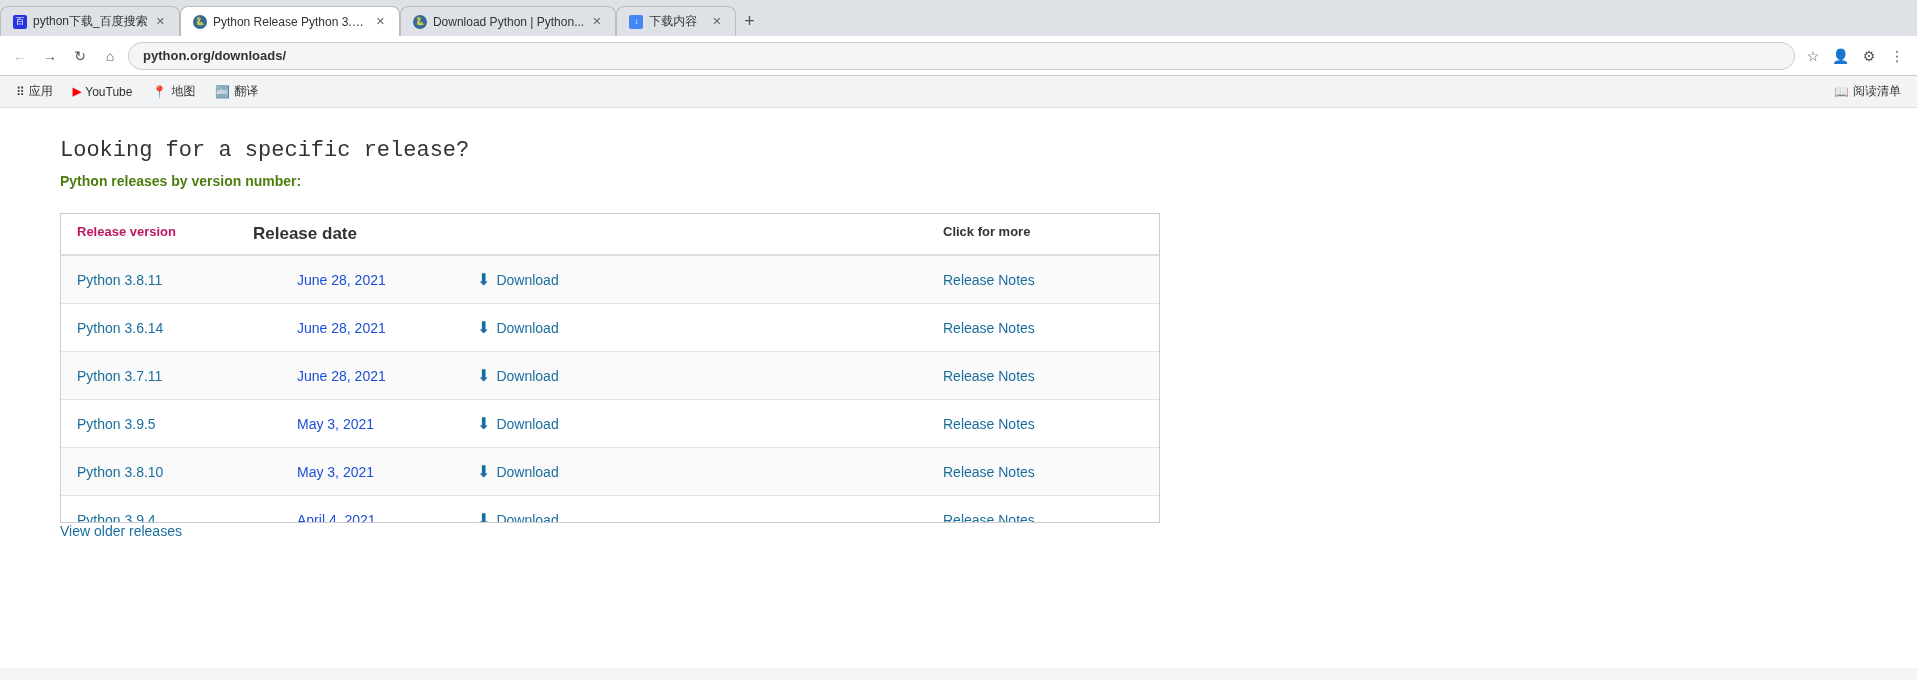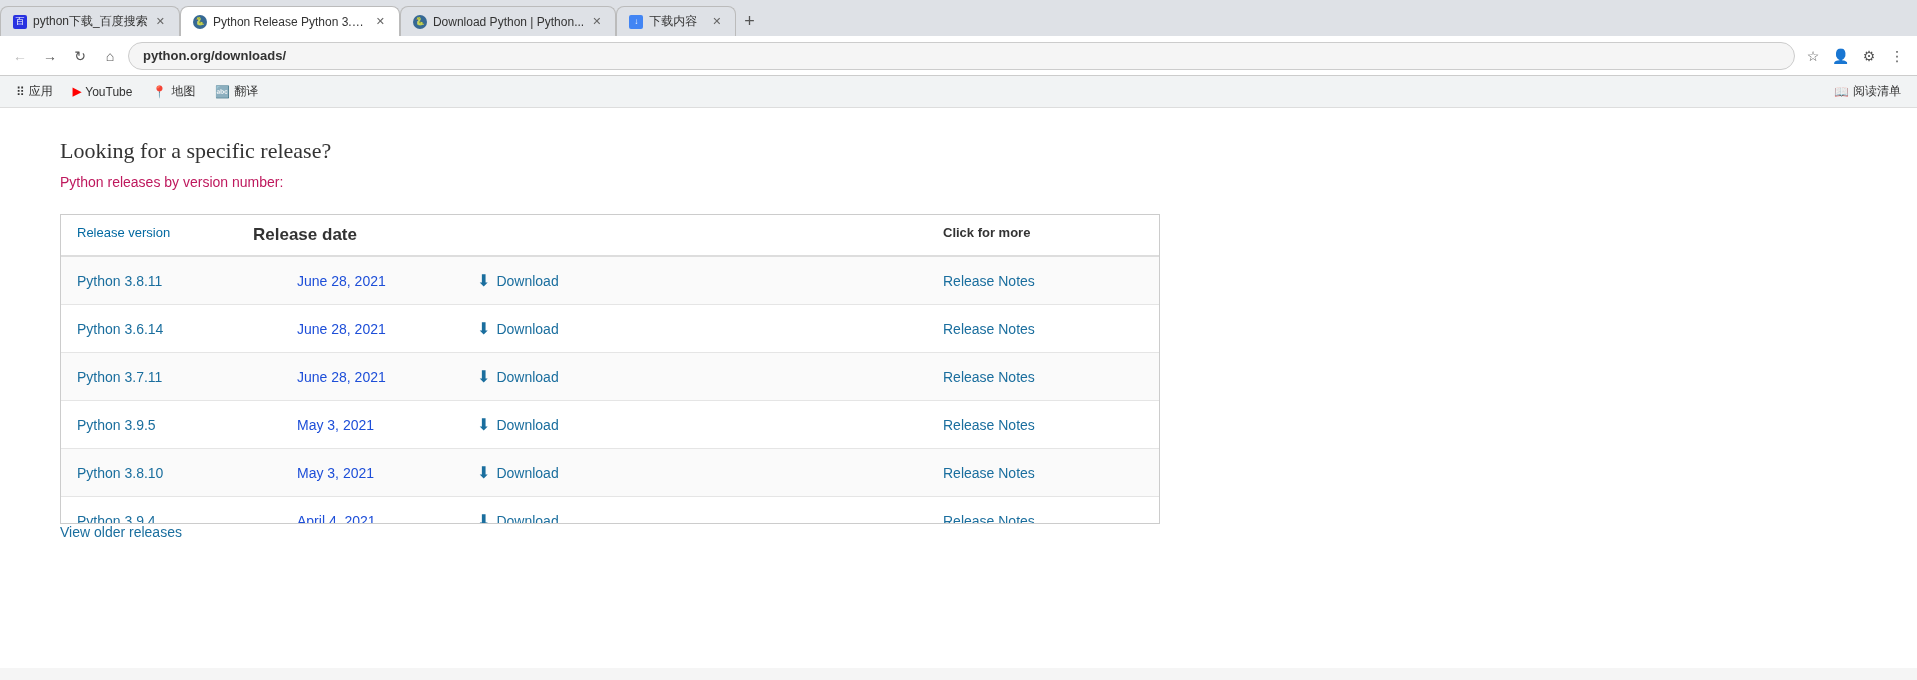--- a/index.html
+++ b/index.html
@@ -151,49 +151,50 @@
 
     
     .page-content {
       background: #fff;
       min-height: 560px;
       padding: 30px 60px;
     }
 
     .section-title {
       font-size: 22px;
-      font-family: Liberation Serif, serif;
+      font-family: Liberation Mono, monospace;
       color: #333;
       margin-bottom: 10px;
       font-weight: normal;
     }
 
     .section-subtitle {
       font-size: 14px;
-      color: #be185d;
+      color: #4d7c0f;
       margin-bottom: 24px;
+      font-weight: bold;
     }
 
     
     .releases-table-container {
       border: 1px solid #ccc;
       max-height: 310px;
       overflow-y: auto;
       position: relative;
       width: 1100px;
     }
 
     .table-header-row {
       display: flex;
       padding: 10px 16px;
       background: #fff;
       border-bottom: 2px solid #ddd;
     }
 
-    .col-version { width: 176px; font-weight: normal; font-size: 13px; color: #0369a1; }
+    .col-version { width: 176px; font-weight: bold; font-size: 13px; color: #be185d; }
     .col-date { width: 180px; font-weight: bold; font-size: 17px; color: #333; }
     .col-download { flex: 1; font-weight: bold; font-size: 13px; color: #333; }
     .col-more { width: 200px; font-weight: bold; font-size: 13px; color: #333; }
 
     .table-row {
       display: flex;
       align-items: center;
       padding: 14px 16px;
       border-bottom: 1px solid #e5e5e5;
       background: #fff;

